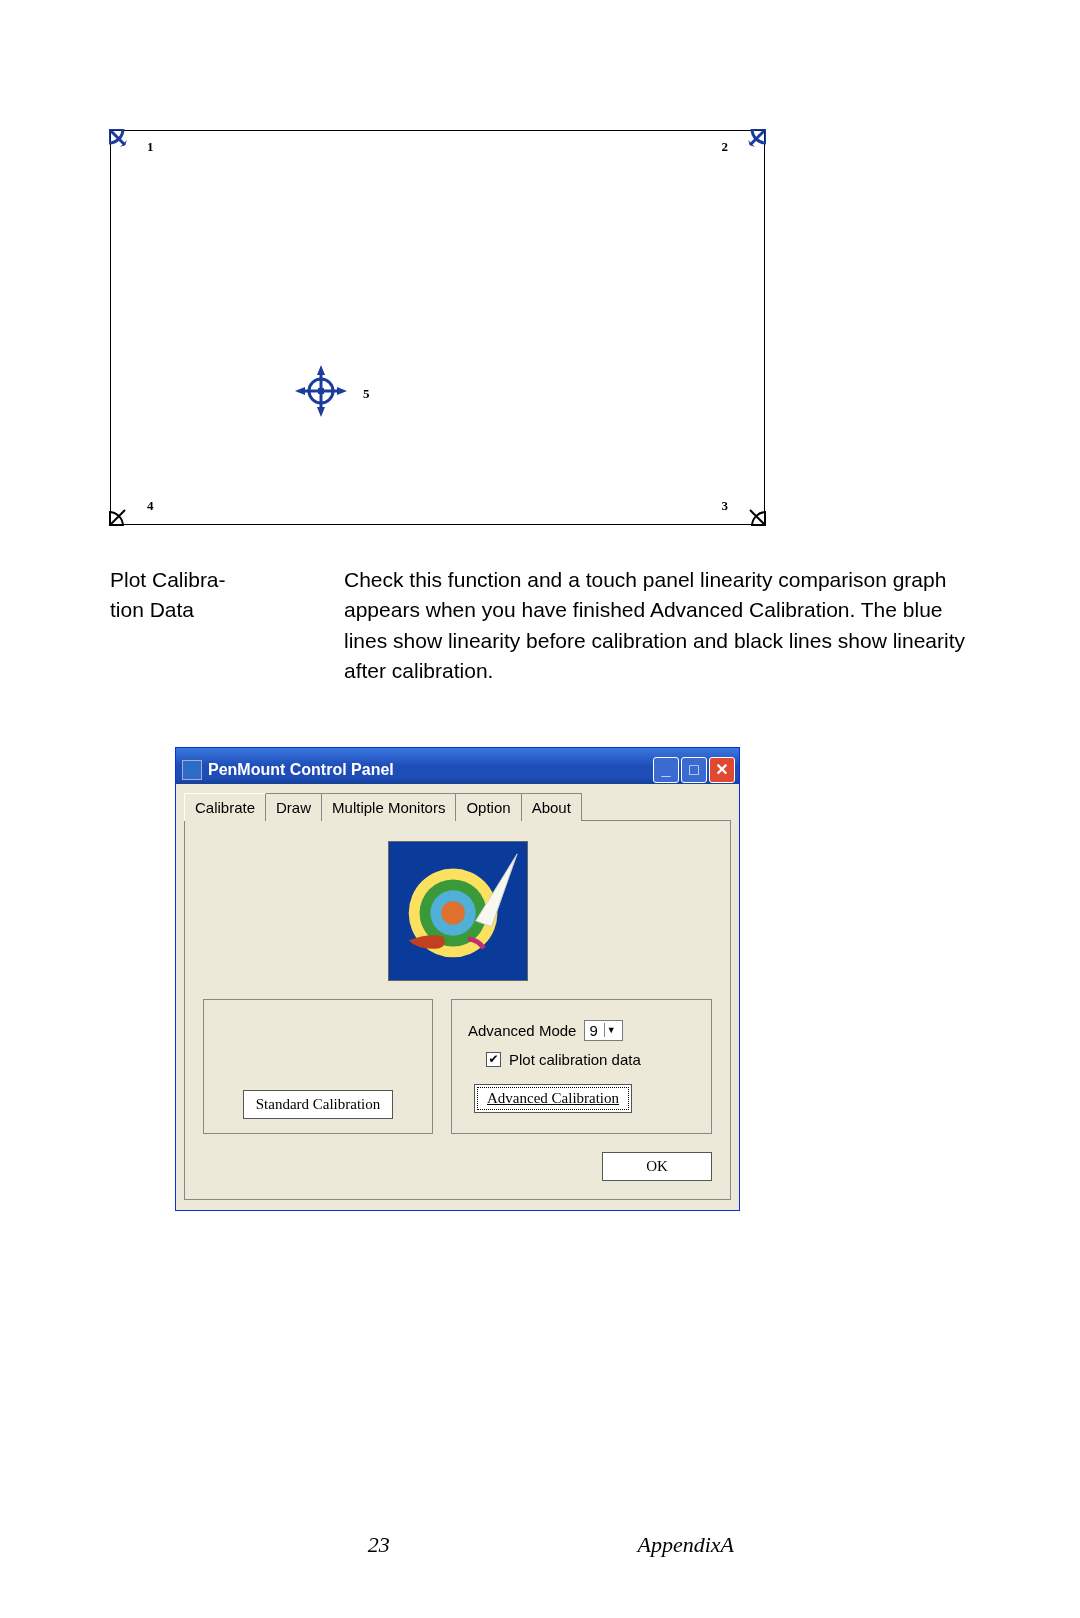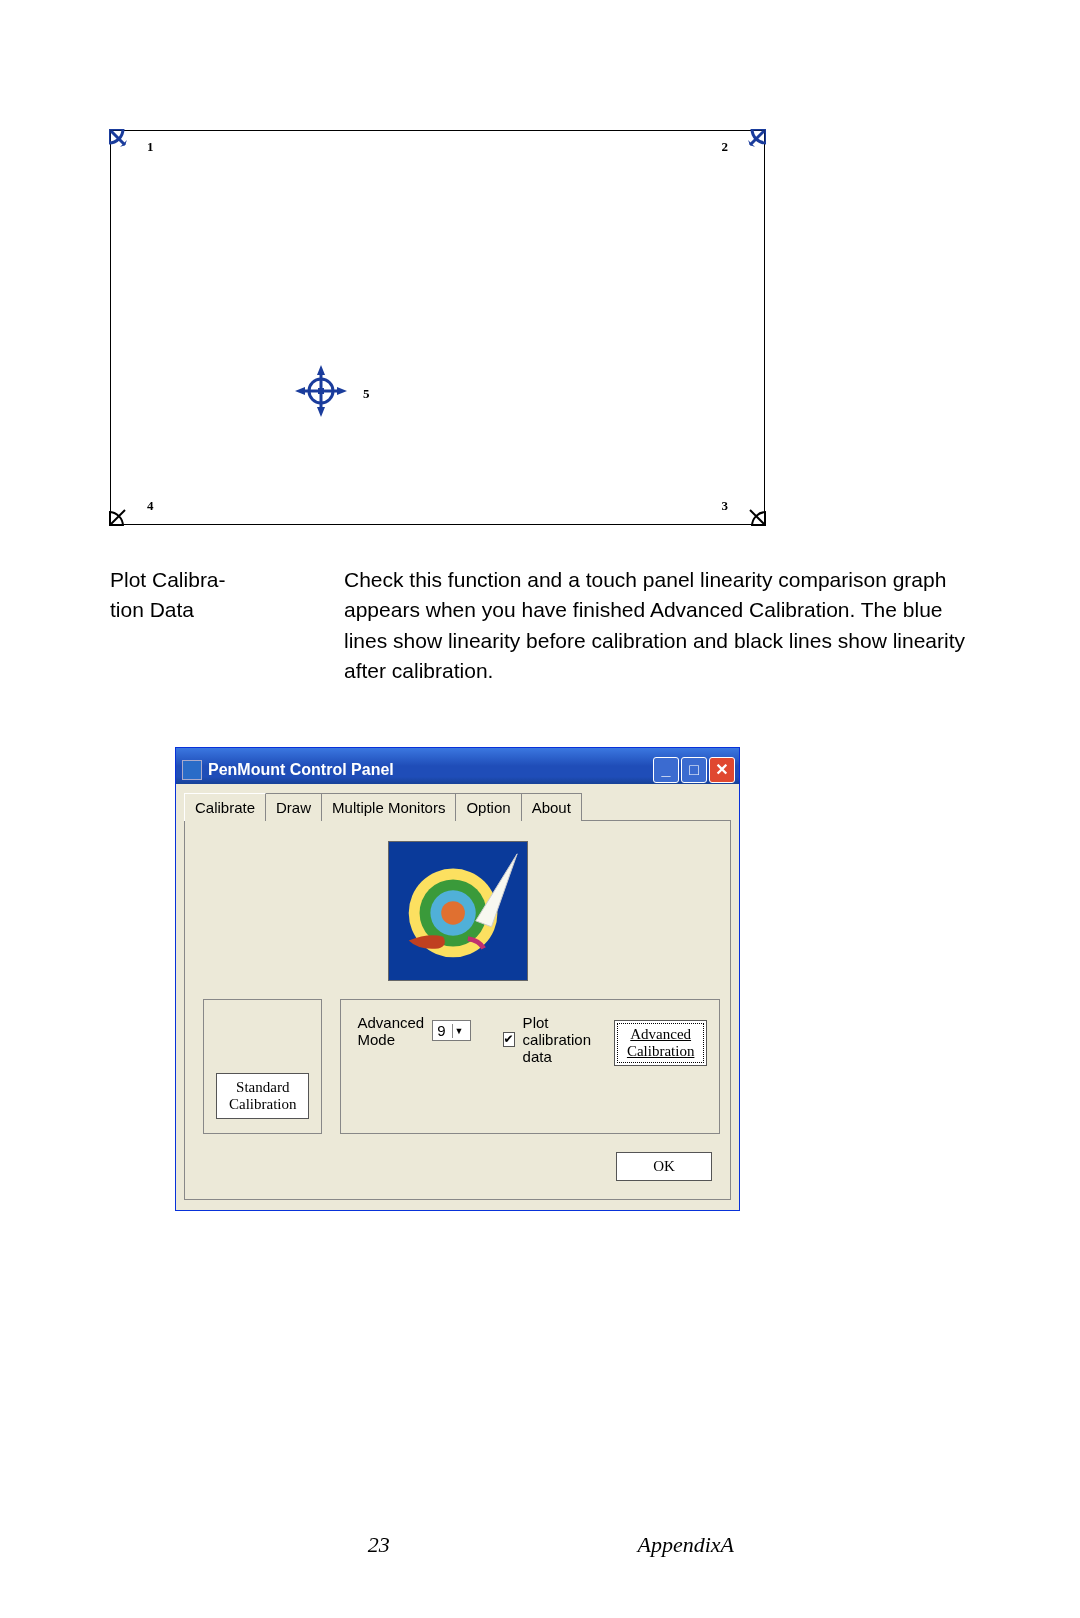--- a/index.html
+++ b/index.html
@@ -147,21 +147,21 @@
   }
   .group {
     border: 1px solid #888;
     background: #ece9d8;
     padding: 14px 12px;
     display: flex;
     align-items: flex-end;
     min-height: 135px;
   }
   .group.left { width: 230px; justify-content: center; }
-  .group.right { flex: 1; flex-direction: row; align-items: flex-start; justify-content: center; gap: 10px; }
+  .group.right { flex: 1; flex-direction: column; align-items: flex-start; justify-content: center; gap: 10px; }
   .xp-btn {
     border: 1px solid #555;
     background: #ffffff;
     padding: 5px 12px;
     font-family: Tahoma;
     font-size: 15px;
     box-shadow: 1px 1px 0 #fff inset;
   }
   .xp-btn.focus {
     outline: 1px dotted #000;
@@ -193,21 +193,21 @@
     display: inline-flex;
     align-items: center; justify-content: center;
     font-size: 12px;
     line-height: 1;
   }
   .ok-row {
     display: flex;
     justify-content: flex-end;
     margin-top: 18px;
   }
-  .ok-row .xp-btn { width: 96px; text-align: center; }
+  .ok-row .xp-btn { width: 110px; text-align: center; }
 
   .footer {
     position: absolute;
     bottom: 60px;
     left: 0; width: 854px;
     display: flex;
     justify-content: space-between;
     padding: 0 120px;
     font-family: "Times New Roman", serif;
     font-style: italic;

